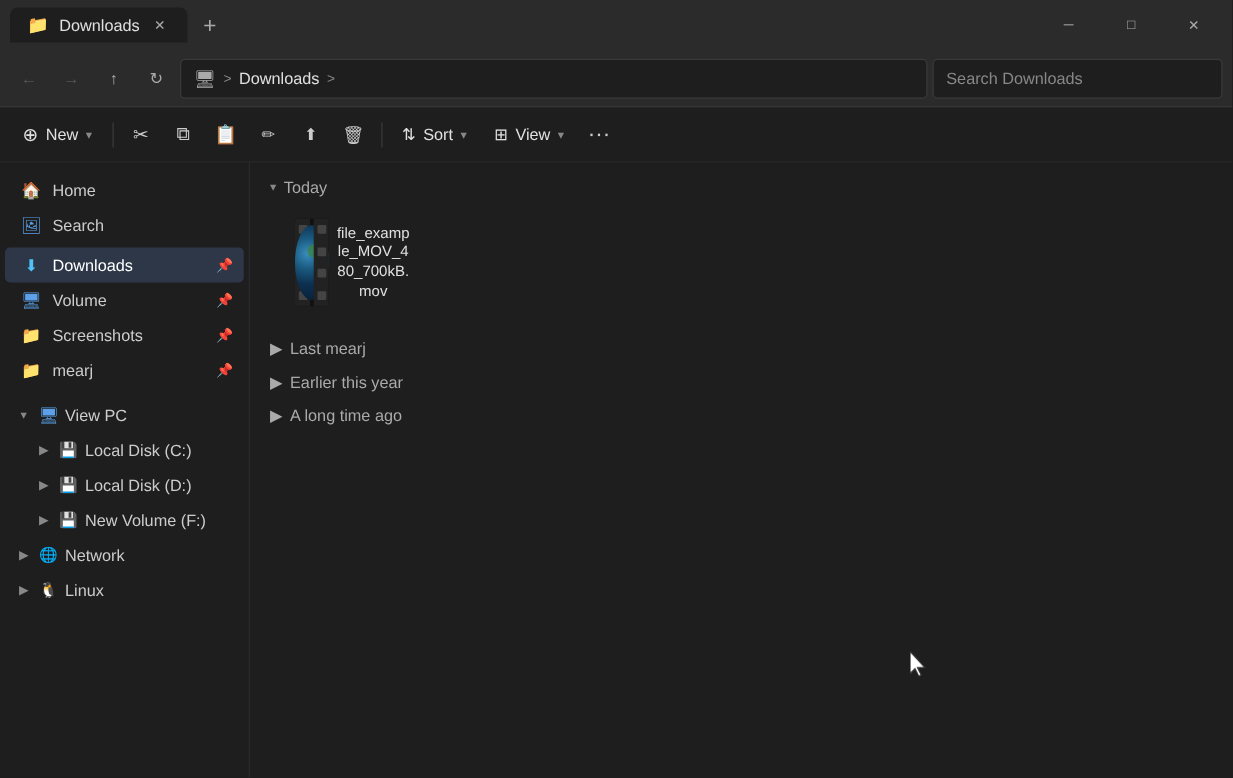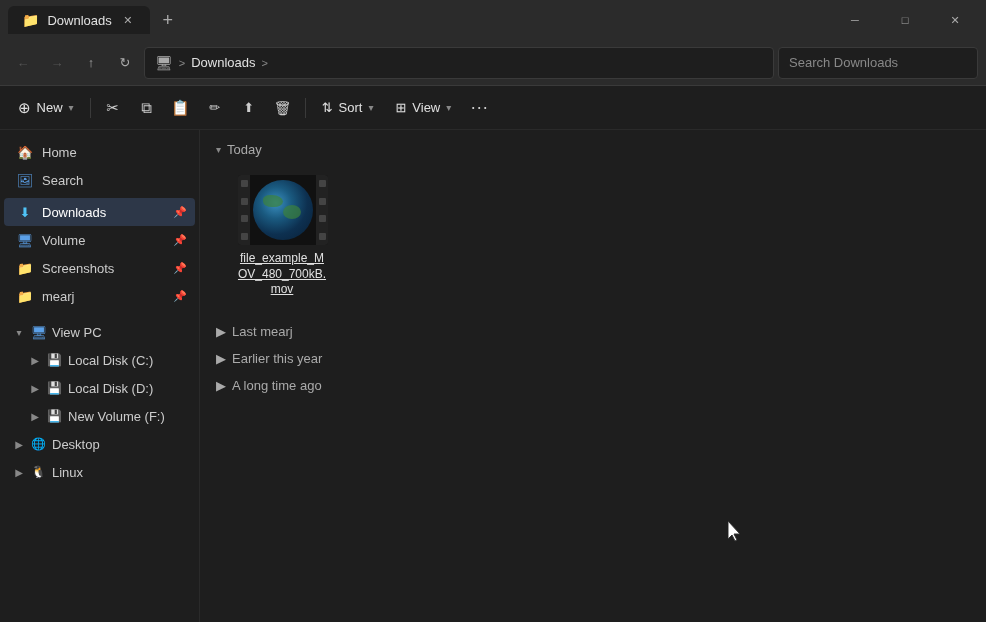--- a/index.html
+++ b/index.html
@@ -93,21 +93,21 @@
       border-radius: 4px;
       display: flex;
       align-items: center;
       padding: 0 10px;
       gap: 6px;
       font-size: 13px;
       color: #e0e0e0;
     }
     .breadcrumb-sep { color: #888; font-size: 11px; }
     .search-box {
-      width: 200px;
+      width: 232px;
       height: 32px;
       background: #1e1e1e;
       border: 1px solid #3a3a3a;
       border-radius: 4px;
       display: flex;
       align-items: center;
       padding: 0 10px;
       color: #888;
       font-size: 13px;
       cursor: text;
@@ -232,27 +232,25 @@
     .files-grid {
       display: flex;
       flex-wrap: wrap;
       gap: 8px;
       margin-bottom: 16px;
       padding-left: 16px;
     }
     .file-item {
       width: 100px;
       display: flex;
-      flex-direction: column;
-      align-items: flex-end;
+      align-items: center;
       padding: 8px 4px;
       border-radius: 4px;
       cursor: pointer;
       gap: 6px;
-      text-decoration: underline;
     }
     .file-thumb {
       width: 90px;
       height: 70px;
       border-radius: 3px;
       overflow: hidden;
       display: flex;
       align-items: center;
       justify-content: center;
     }
@@ -426,21 +424,21 @@
         <span>Local Disk (D:)</span>
       </div>
       <div class="sidebar-tree-item" style="padding-left: 24px;">
         <span class="expand-arrow">▶</span>
         <span class="sidebar-icon" style="font-size:12px;">💾</span>
         <span>New Volume (F:)</span>
       </div>
       <div class="sidebar-tree-item">
         <span class="expand-arrow">▶</span>
         <span class="sidebar-icon" style="color:#5ba0e8; font-size:12px;">🌐</span>
-        <span>Desktop</span>
+        <span>Network</span>
       </div>
       <div class="sidebar-tree-item">
         <span class="expand-arrow">▶</span>
         <span class="sidebar-icon" style="font-size:12px;">🐧</span>
         <span>Linux</span>
       </div>
     </div>
   </div>
 
   <div class="content-area">

